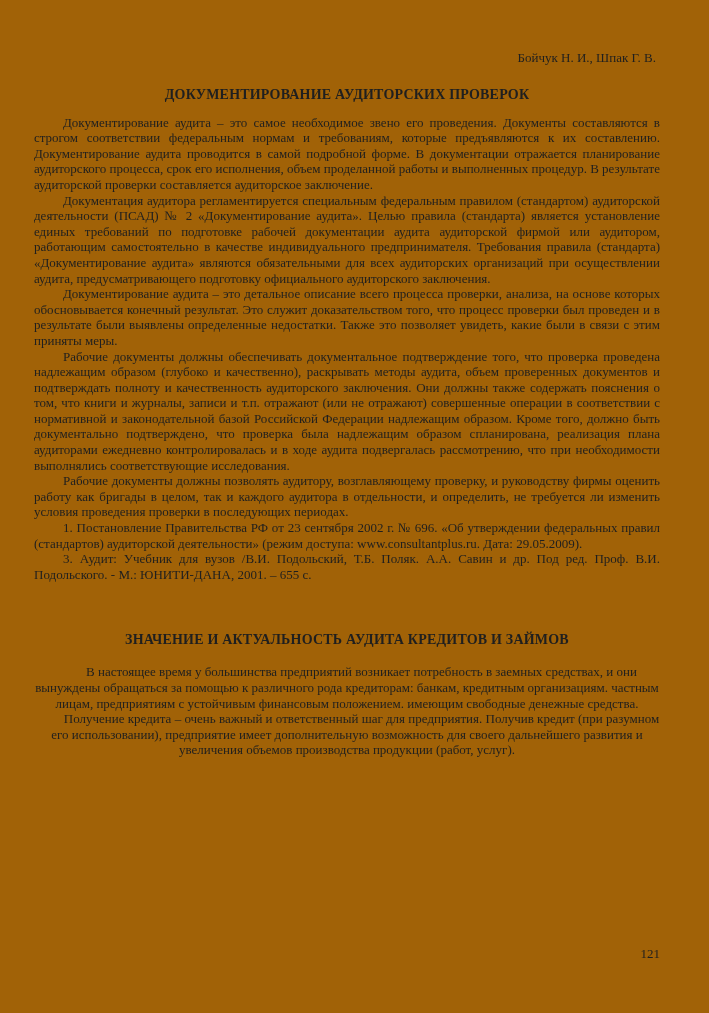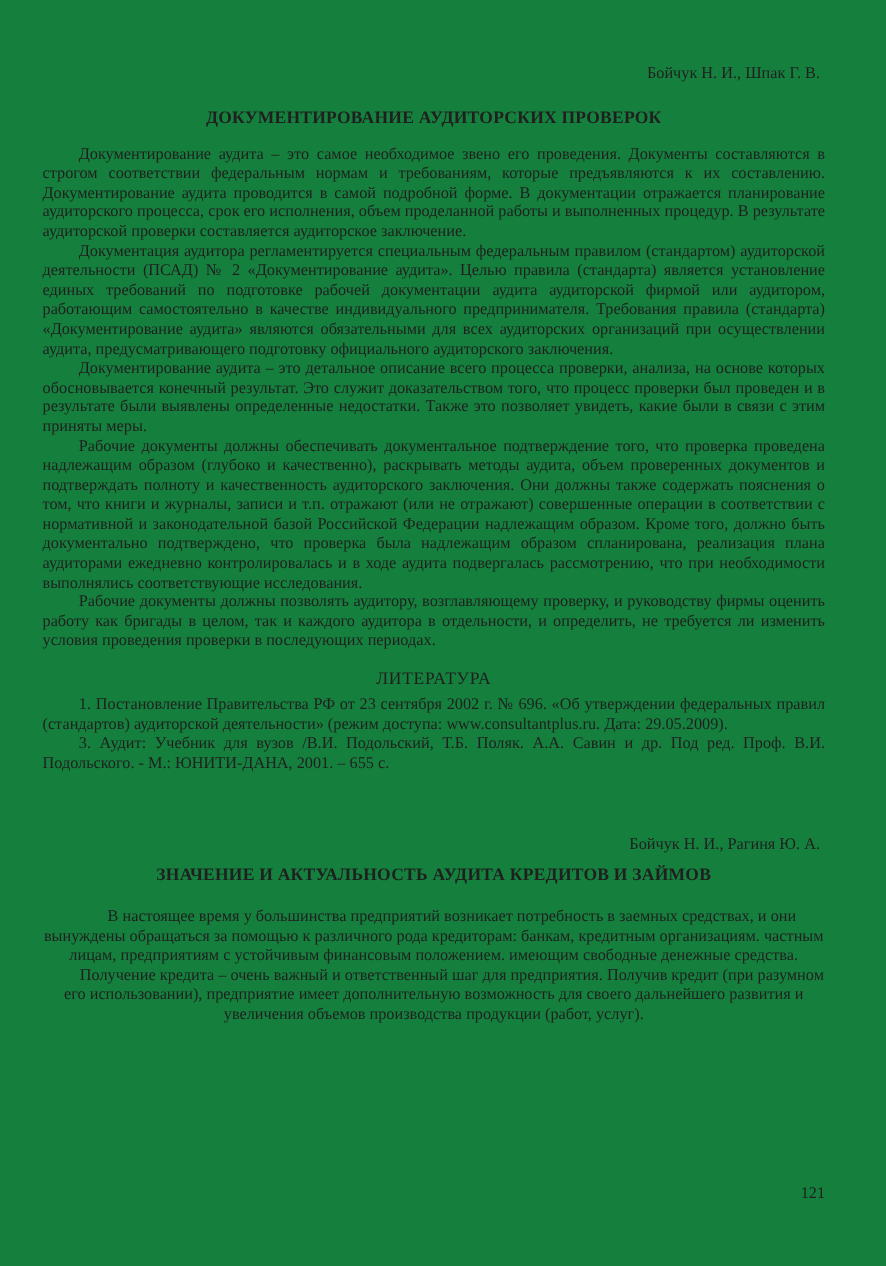--- a/index.html
+++ b/index.html
@@ -3,21 +3,21 @@
 <meta charset="utf-8">
 <style>
   html, body { margin: 0; padding: 0; }
   body {
     width: 709px; height: 1013px;
     background: #ffffff;
   }
   .page {
     position: relative;
     width: 709px; height: 1013px;
-    background: #15803d;
+    background: #a16207;
     color: #1f1f1f;
     font-family: "Liberation Serif", "DejaVu Serif", serif;
     font-size: 13px;
     line-height: 15.6px;
     overflow: hidden;
   }
   .content {
     position: absolute;
     left: 34px; top: 50px;
     width: 626px;
@@ -66,27 +66,25 @@
 
     <section>
       <p class="authors">Бойчук Н. И., Шпак Г. В.</p>
       <div class="title">ДОКУМЕНТИРОВАНИЕ АУДИТОРСКИХ ПРОВЕРОК</div>
       <p class="para">Документирование аудита – это самое необходимое звено его проведения. Документы составляются в строгом соответствии федеральным нормам и требованиям, которые предъявляются к их составлению. Документирование аудита проводится в самой подробной форме. В документации отражается планирование аудиторского процесса, срок его исполнения, объем проделанной работы и выполненных процедур. В результате аудиторской проверки составляется аудиторское заключение.</p>
       <p class="para">Документация аудитора регламентируется специальным федеральным правилом (стандартом) аудиторской деятельности (ПСАД) № 2 «Документирование аудита». Целью правила (стандарта) является установление единых требований по подготовке рабочей документации аудита аудиторской фирмой или аудитором, работающим самостоятельно в качестве индивидуального предпринимателя. Требования правила (стандарта) «Документирование аудита» являются обязательными для всех аудиторских организаций при осуществлении аудита, предусматривающего подготовку официального аудиторского заключения.</p>
       <p class="para">Документирование аудита – это детальное описание всего процесса проверки, анализа, на основе которых обосновывается конечный результат. Это служит доказательством того, что процесс проверки был проведен и в результате были выявлены определенные недостатки. Также это позволяет увидеть, какие были в связи с этим приняты меры.</p>
       <p class="para">Рабочие документы должны обеспечивать документальное подтверждение того, что проверка проведена надлежащим образом (глубоко и качественно), раскрывать методы аудита, объем проверенных документов и подтверждать полноту и качественность аудиторского заключения. Они должны также содержать пояснения о том, что книги и журналы, записи и т.п. отражают (или не отражают) совершенные операции в соответствии с нормативной и законодательной базой Российской Федерации надлежащим образом. Кроме того, должно быть документально подтверждено, что проверка была надлежащим образом спланирована, реализация плана аудиторами ежедневно контролировалась и в ходе аудита подвергалась рассмотрению, что при необходимости выполнялись соответствующие исследования.</p>
       <p class="para">Рабочие документы должны позволять аудитору, возглавляющему проверку, и руководству фирмы оценить работу как бригады в целом, так и каждого аудитора в отдельности, и определить, не требуется ли изменить условия проведения проверки в последующих периодах.</p>
 
-      <div class="lit-heading">ЛИТЕРАТУРА</div>
       <p class="para">1. Постановление Правительства РФ от 23 сентября 2002 г. № 696. «Об утверждении федеральных правил (стандартов) аудиторской деятельности» (режим доступа: www.consultantplus.ru. Дата: 29.05.2009).</p>
       <p class="para">3. Аудит: Учебник для вузов /В.И. Подольский, Т.Б. Поляк. А.А. Савин и др. Под ред. Проф. В.И. Подольского. - М.: ЮНИТИ-ДАНА, 2001. – 655 с.</p>
     </section>
 
     <section class="article-2">
-      <p class="authors">Бойчук Н. И., Рагиня Ю. А.</p>
       <div class="title">ЗНАЧЕНИЕ И АКТУАЛЬНОСТЬ АУДИТА КРЕДИТОВ И ЗАЙМОВ</div>
       <p class="para para-left">В настоящее время у большинства предприятий возникает потребность в заемных средствах, и они вынуждены обращаться за помощью к различного рода кредиторам: банкам, кредитным организациям. частным лицам, предприятиям с устойчивым финансовым положением. имеющим свободные денежные средства.</p>
       <p class="para para-left">Получение кредита – очень важный и ответственный шаг для предприятия. Получив кредит (при разумном его использовании), предприятие имеет дополнительную возможность для своего дальнейшего развития и увеличения объемов производства продукции (работ, услуг).</p>
     </section>
 
   </div>
 
   <div class="page-number">121</div>
 </div>
 

